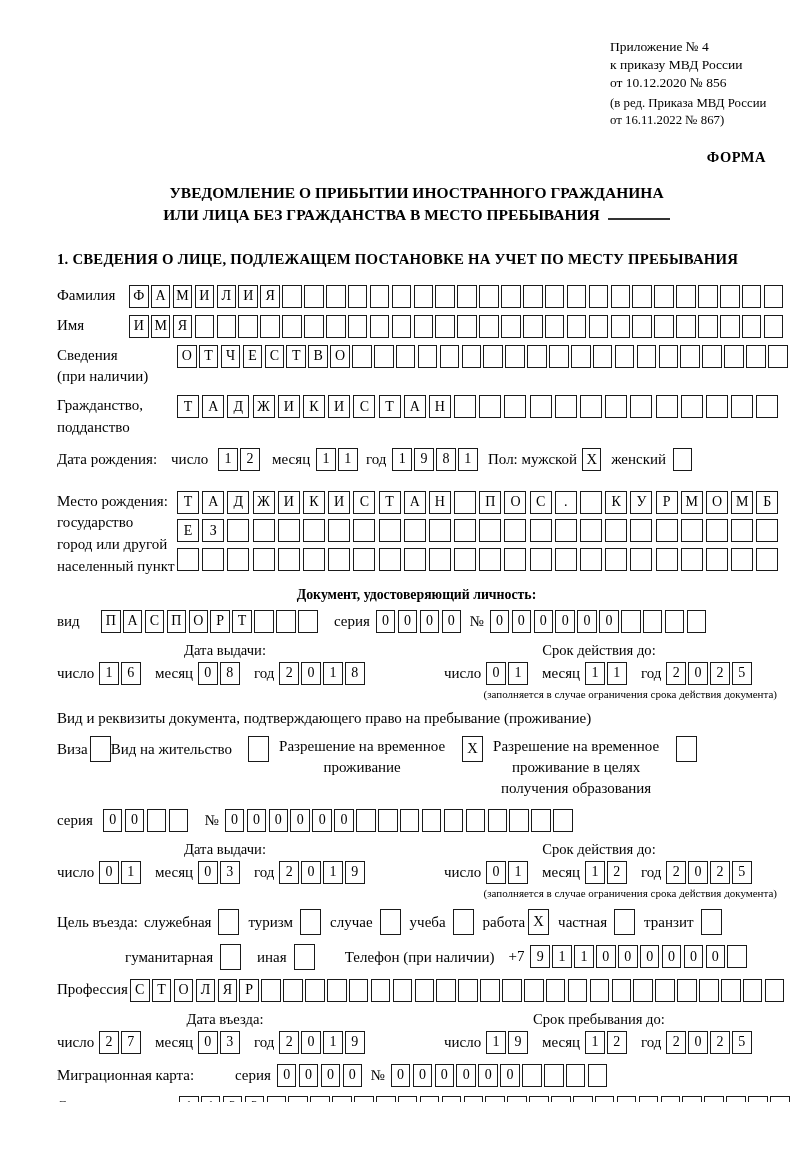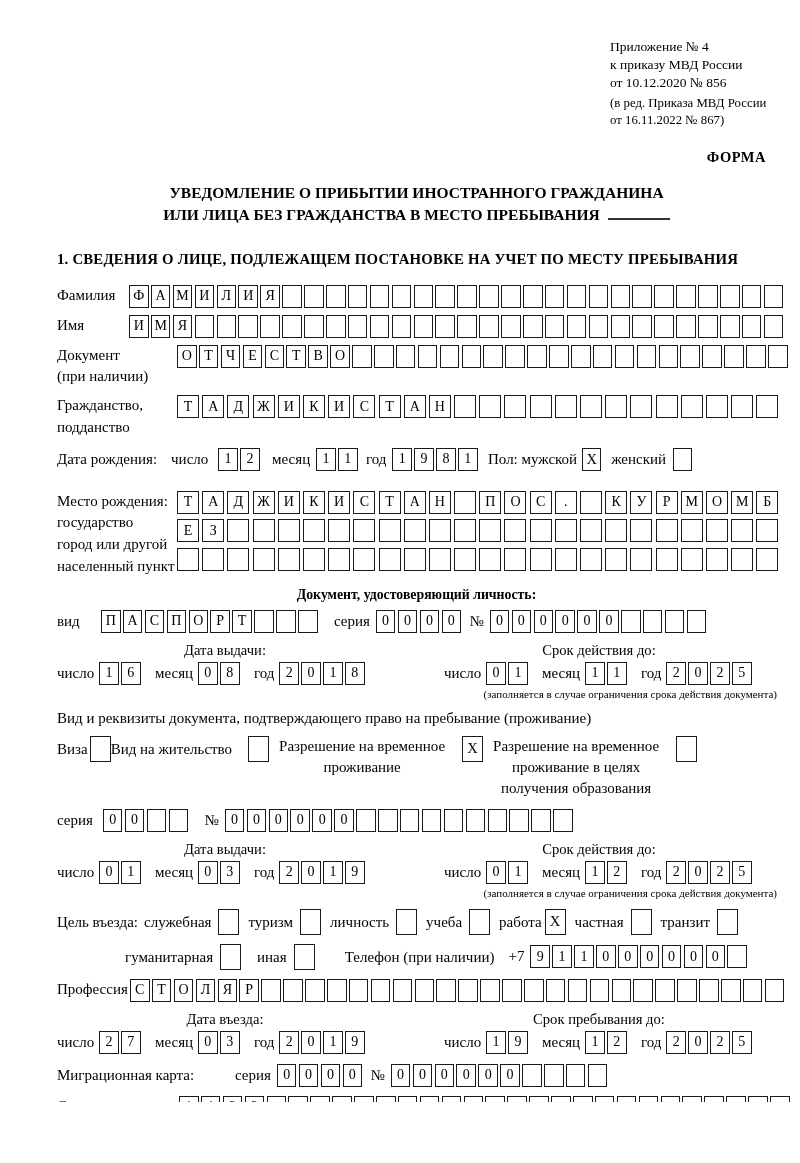--- a/index.html
+++ b/index.html
@@ -157,21 +157,21 @@
         <span class="box"></span>
         <span class="box"></span>
         <span class="box"></span>
         <span class="box"></span>
         <span class="box"></span>
       </span>
   </div>
 
   <div class="frow">
     <span class="lbl2 w120">
-      <span>Документ</span><br>
+      <span>Сведения</span><br>
       <span>(при наличии)</span>
     </span>
     <span class="boxrow">
         <span class="box">О</span>
         <span class="box">Т</span>
         <span class="box">Ч</span>
         <span class="box">Е</span>
         <span class="box">С</span>
         <span class="box">Т</span>
         <span class="box">В</span>
@@ -542,21 +542,21 @@
     <span class="lbl mr6">Цель въезда:</span>
     <span class="opt">
         <span class="lbl">служебная</span>
         <span class="checkbox"></span>
       </span>
     <span class="opt">
         <span class="lbl">туризм</span>
         <span class="checkbox"></span>
       </span>
     <span class="opt">
-        <span class="lbl">личность</span>
+        <span class="lbl">случае</span>
         <span class="checkbox"></span>
       </span>
     <span class="opt">
         <span class="lbl">учеба</span>
         <span class="checkbox"></span>
       </span>
     <span class="opt">
         <span class="lbl">работа</span>
         <span class="checkbox" style="margin-left:3px;">X</span>
       </span>

